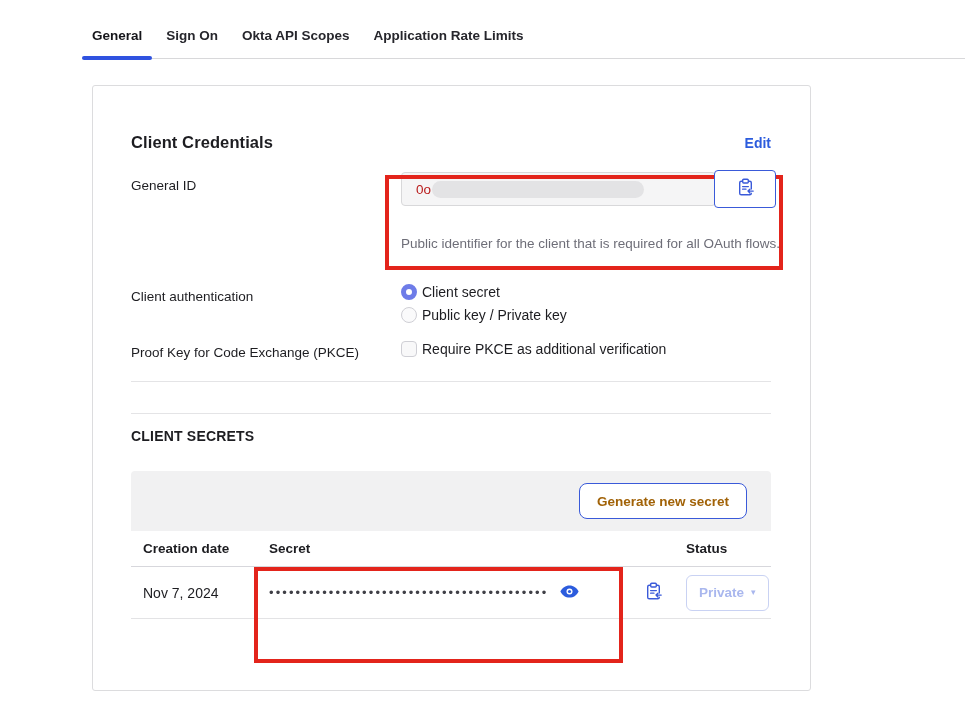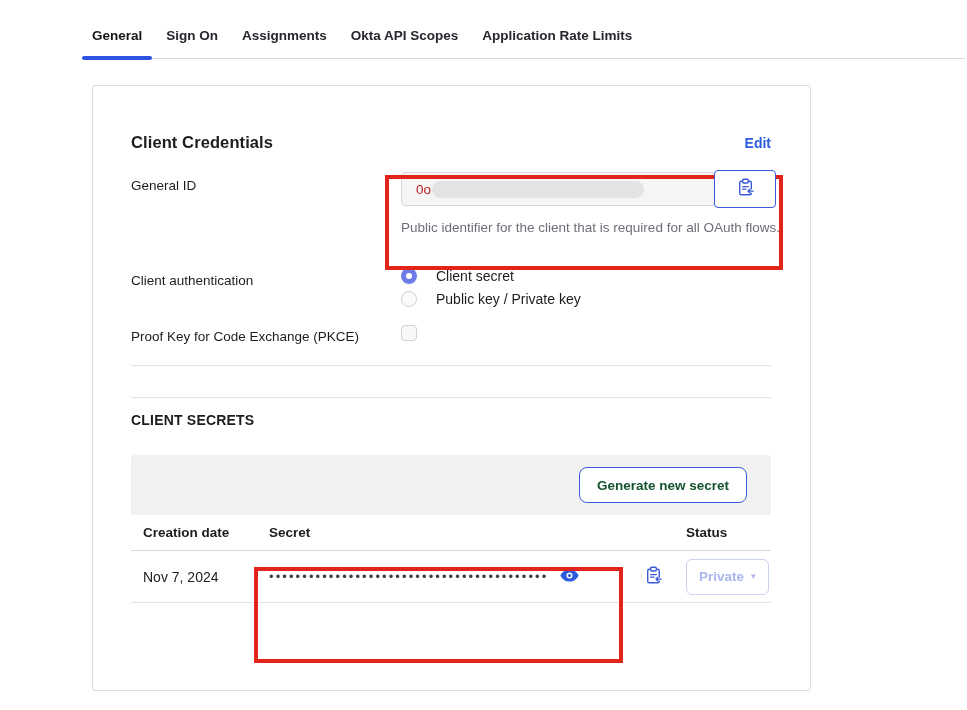--- a/index.html
+++ b/index.html
@@ -50,26 +50,26 @@
   }
   .redaction {
     display:inline-block; width:212px; height:17px; margin-left:1px;
     background:#e3e3e5; border-radius:9px;
   }
   .copy-btn {
     width:62px; height:38px; margin-left:-2px; flex:none;
     background:#fff; border:1px solid #3a5ad9; border-radius:4px;
     display:flex; align-items:center; justify-content:center; cursor:pointer; z-index:1;
   }
-  .field-desc { margin-top:8px; width:382px; color:#6e6e78; font-size:13.5px; line-height:1.72; }
+  .field-desc { margin-top:24px; width:382px; color:#6e6e78; font-size:13.5px; line-height:1.72; }
 
   
   .row-auth { margin-bottom:18px; }
   .choice-stack { display:flex; flex-direction:column; gap:7px; padding-top:3px; }
-  .choice { display:flex; align-items:center; gap:19px; cursor:pointer; font-size:14px; }
+  .choice { display:flex; align-items:center; gap:5px; cursor:pointer; font-size:14px; }
   .radio {
     width:16px; height:16px; border-radius:50%; flex:none; background:#fff;
     border:5px solid #6e7ce8;
   }
   .radio.off { border:1.5px solid #cfcfd5; background:#fafafb; }
   .row-pkce { margin-bottom:21px; }
   .checkbox {
     width:16px; height:16px; border-radius:4px; flex:none;
     border:1.5px solid #cfcfd5; background:#f8f8f9;
   }
@@ -81,21 +81,21 @@
 
   
   .secrets-block { margin-top:27px; }
   .table-toolbar {
     height:60px; background:#f1f1f2; border-radius:4px 4px 0 0;
     display:flex; align-items:center; justify-content:flex-end; padding-right:24px;
   }
   .generate-btn {
     height:36px; padding:0 17px; background:#fff; cursor:pointer;
     border:1px solid #3a5ad9; border-radius:8px;
-    color:#14532d; font-size:13.5px; font-weight:700;
+    color:#a16207; font-size:13.5px; font-weight:700;
     font-family:"Liberation Sans","DejaVu Sans",sans-serif;
   }
   .tbl-grid { display:grid; grid-template-columns:138px 350px 67px 1fr; align-items:center; }
   .tbl-head { height:36px; border-bottom:1px solid #d7d7dc; font-size:13.5px; font-weight:700; }
   .tbl-head .cell { padding-left:12px; }
   .tbl-head .cell.secret { padding-left:0; }
   .tbl-head .cell.status { padding-left:0; }
   .tbl-row { height:52px; border-bottom:1px solid #e3e3e5; font-size:14px; }
   .tbl-row .cell { padding-left:12px; }
   .secret-cell { display:flex; align-items:center; padding-left:0 !important; }
@@ -116,21 +116,20 @@
   .annotation { position:absolute; border:4px solid #e3241b; pointer-events:none; }
   .annotation.one { left:292px; top:89px;  width:398px; height:95px; }
   .annotation.two { left:161px; top:481px; width:369px; height:96px; }
 </style>
 </head>
 <body>
 
 <nav class="tabbar">
   <div class="tab active">General</div>
   <div class="tab">Sign On</div>
-  <div class="tab">Assignments</div>
   <div class="tab">Okta API Scopes</div>
   <div class="tab">Application Rate Limits</div>
 </nav>
 
 <section class="card">
   <div class="card-inner">
 
     <div class="section-head">
       <h2 class="section-title">Client Credentials</h2>
       <a class="edit-link">Edit</a>
@@ -172,20 +171,21 @@
           <span>Public key / Private key</span>
         </div>
       </div>
     </div>
 
     <div class="form-row row-pkce">
       <div class="form-label" style="padding-top:4px">Proof Key for Code Exchange (PKCE)</div>
       <div class="choice-stack" style="padding-top:0">
         <div class="choice">
           <span class="checkbox"></span>
+          <span>Require PKCE as additional verification</span>
         </div>
       </div>
     </div>
 
     <hr class="divider">
     <hr class="divider second">
 
     <h3 class="subsection-title">CLIENT SECRETS</h3>
 
     <div class="secrets-block">

